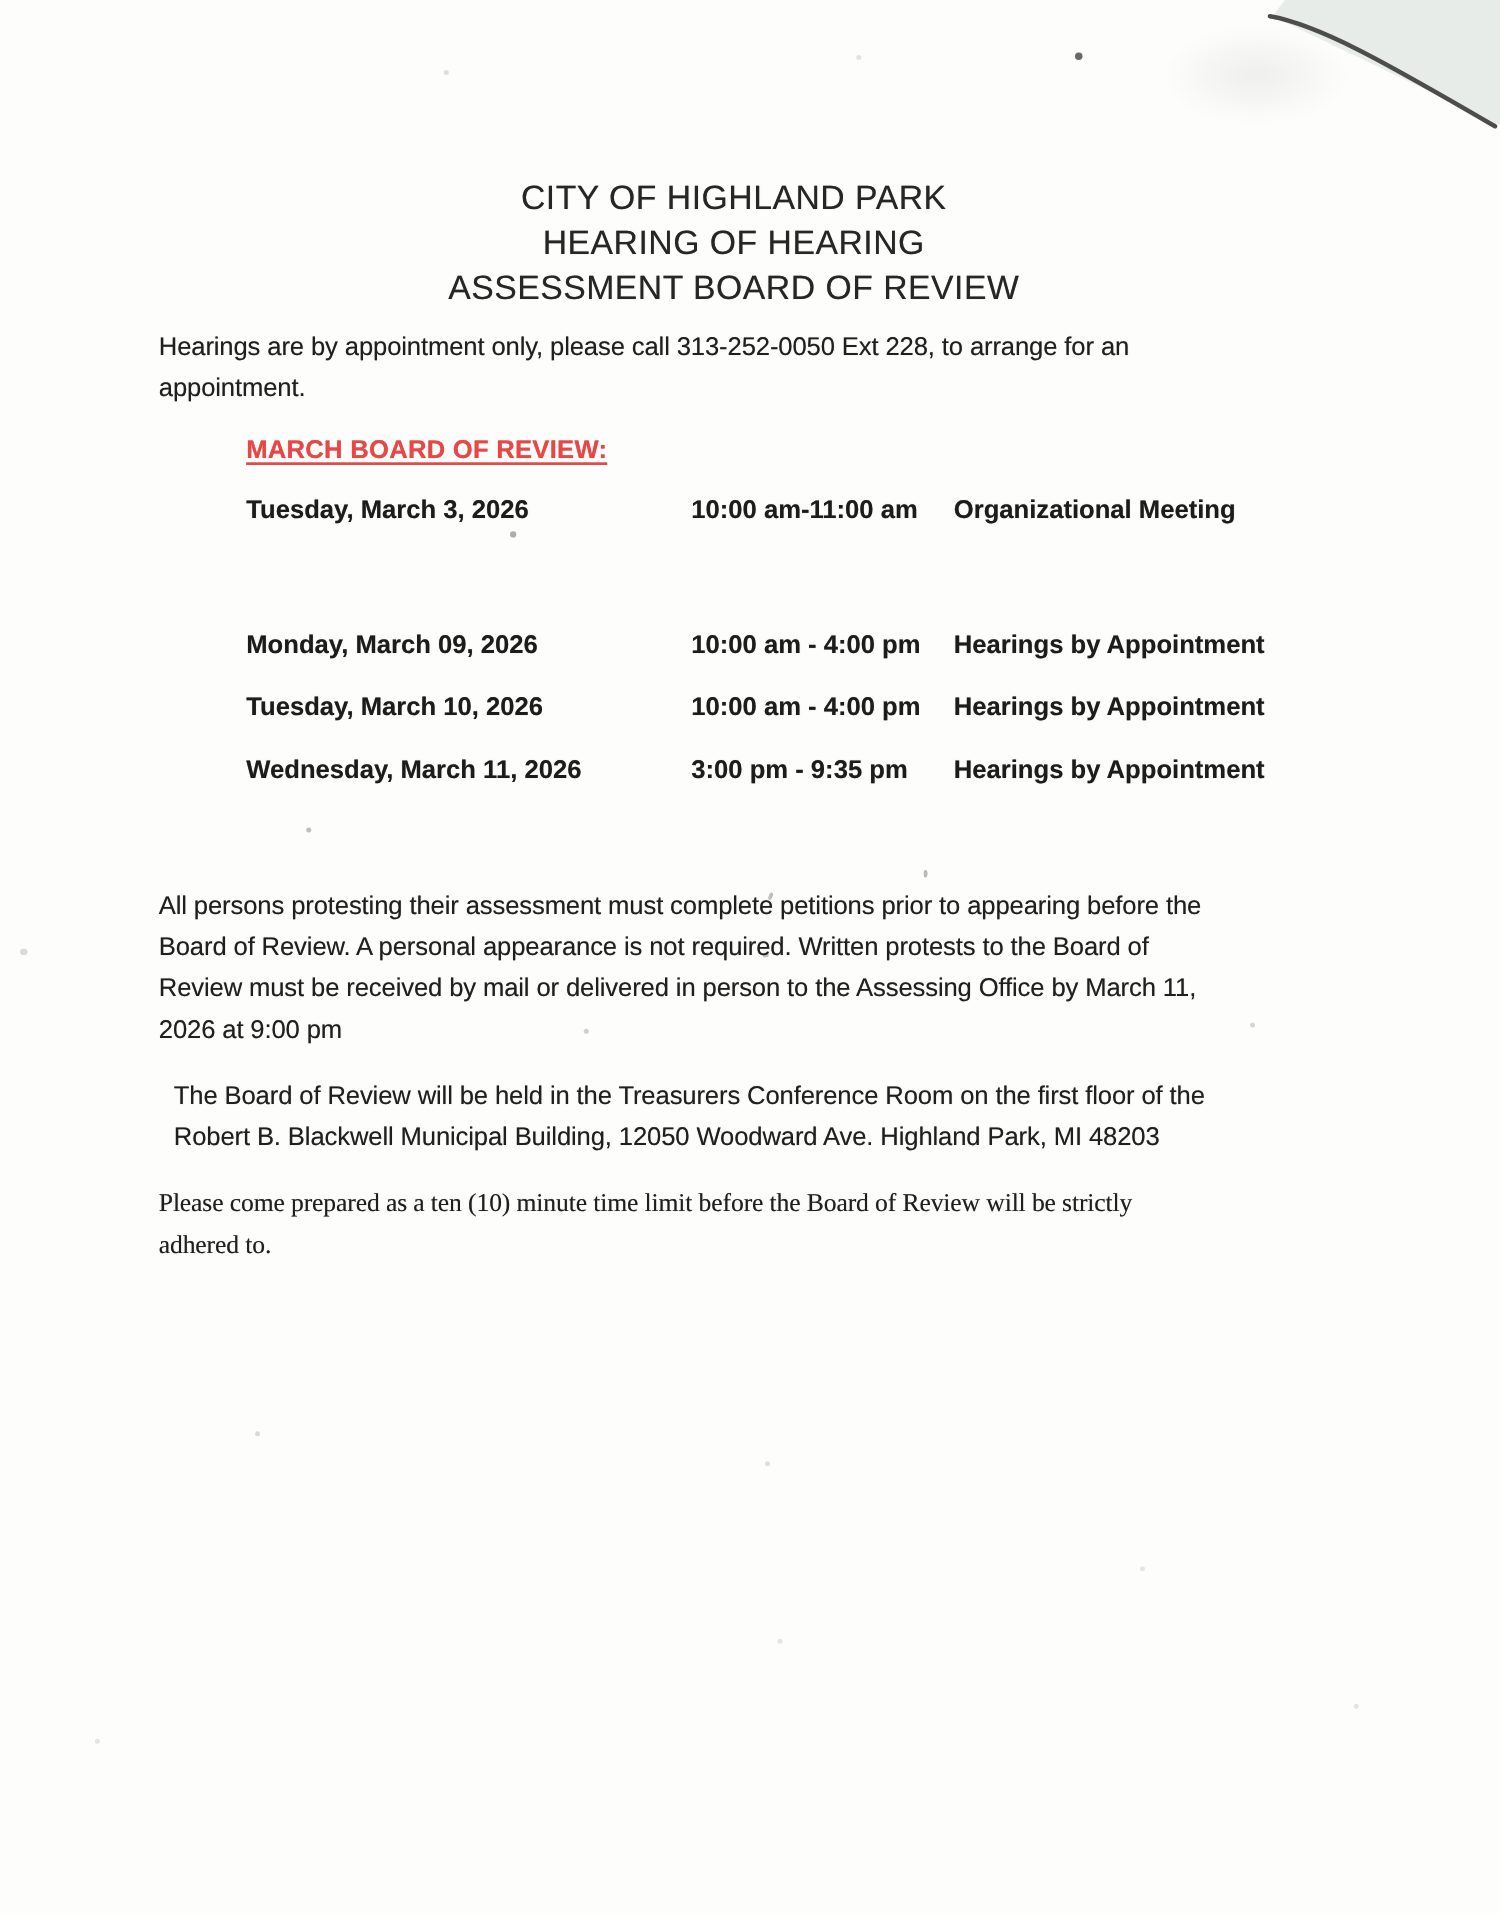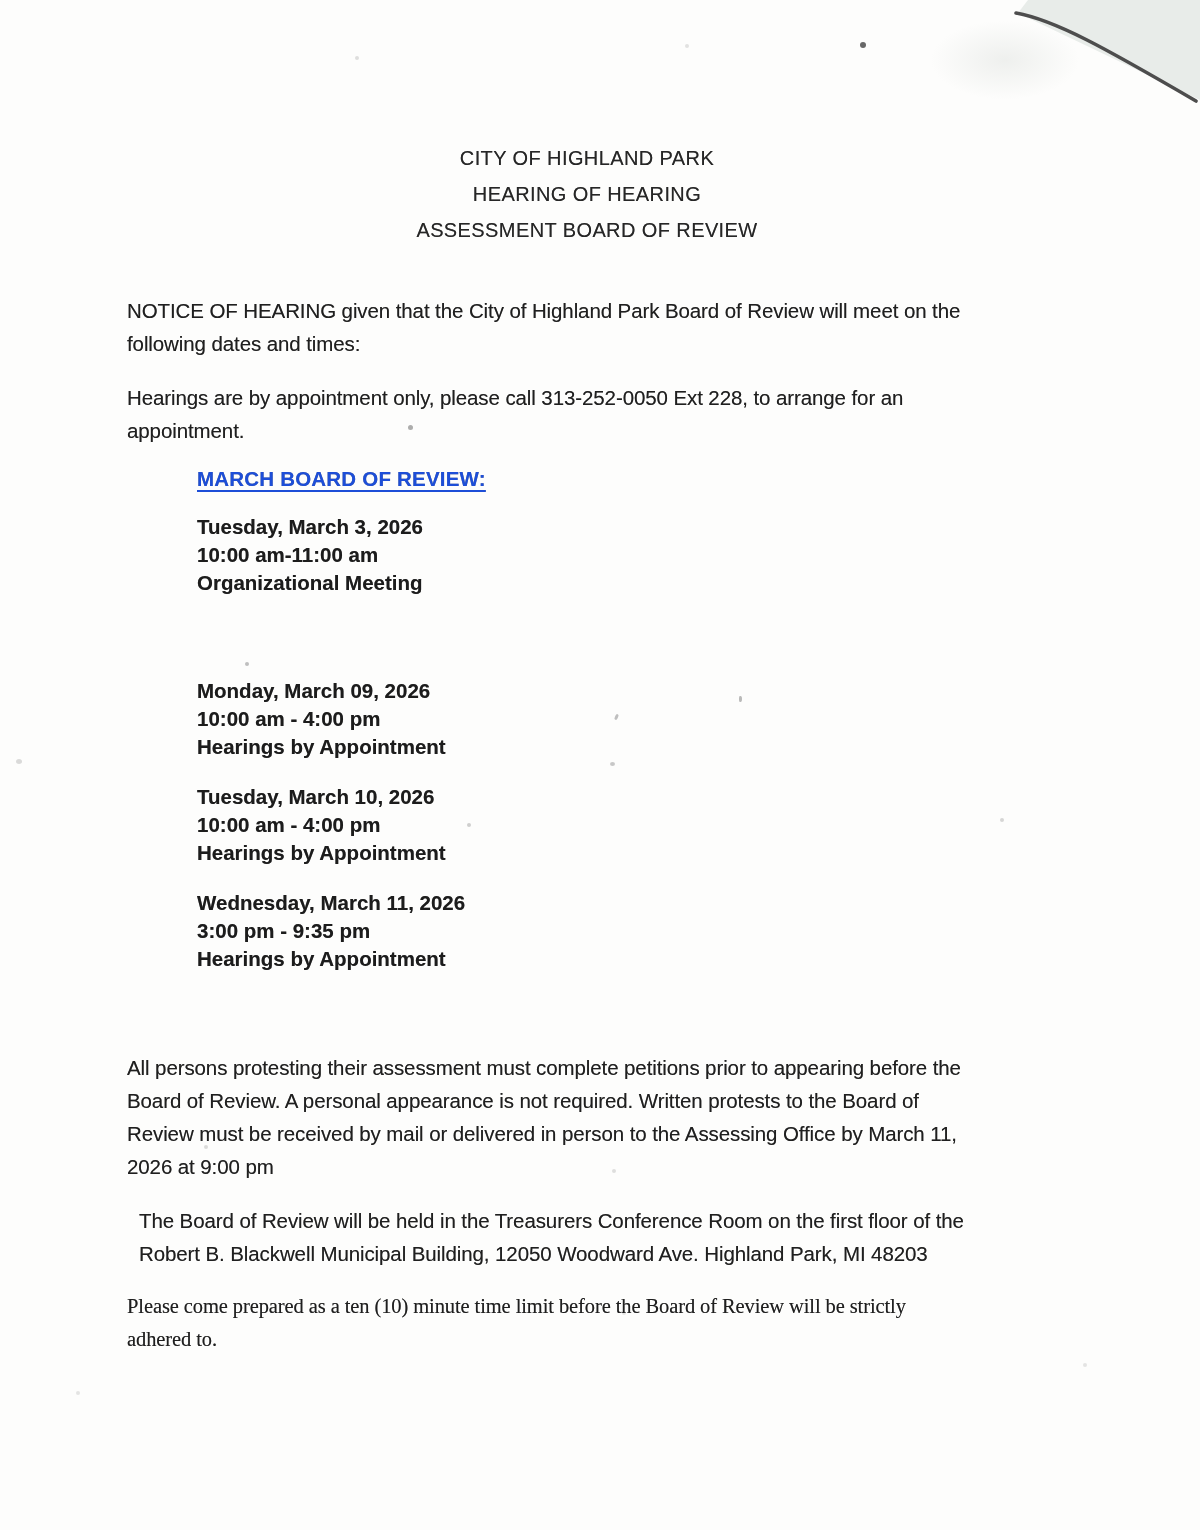--- a/index.html
+++ b/index.html
@@ -21,21 +21,21 @@
   }
   .content {
     position: absolute;
     left: 127px;
     top: 140px;
     width: 935px;
   }
   .doc-title {
     text-align: center;
     width: 920px;
-    font-size: 20px;
+    font-size: 27px;
     line-height: 36px;
     letter-spacing: 0.4px;
     color: #262626;
   }
   .paragraph {
     font-size: 20.5px;
     line-height: 33px;
     letter-spacing: -0.1px;
     white-space: pre-line;
     color: #1f1f1f;
@@ -45,29 +45,28 @@
   .schedule {
     margin-left: 70px;
   }
   .schedule-heading {
     font-size: 20.5px;
     font-weight: bold;
     letter-spacing: 0.2px;
     text-decoration: underline;
     text-underline-offset: 4px;
     text-decoration-thickness: 2px;
-    color: #1d4ed8;
+    color: #ef4444;
   }
   .schedule-row {
     display: flex;
     font-size: 20.5px;
     font-weight: bold;
     line-height: 28px;
     color: #1c1c1c;
-    flex-direction: column;
   }
   .row-1 { margin-top: 22px; }
   .row-2 { margin-top: 80px; }
   .row-3 { margin-top: 22px; }
   .row-4 { margin-top: 22px; }
   .col-date { width: 356px; flex: 0 0 auto; }
   .col-time { width: 210px; flex: 0 0 auto; }
   .col-desc { flex: 1 1 auto; }
   .p-note-1 { margin-top: 78px; }
   .p-note-2 { margin-top: 2px; margin-left: 12px; }
@@ -124,22 +123,20 @@
   <div class="speck" style="left:76px;top:1391px;width:4px;height:4px;opacity:0.13;"></div>
 
   <div class="content scan-text">
 
     <div class="doc-title">
       <div>CITY OF HIGHLAND PARK</div>
       <div>HEARING OF HEARING</div>
       <div>ASSESSMENT BOARD OF REVIEW</div>
     </div>
 
-    <p class="paragraph p-intro-1">NOTICE OF HEARING given that the City of Highland Park Board of Review will meet on the
-following dates and times:</p>
 
     <p class="paragraph p-intro-2">Hearings are by appointment only, please call 313-252-0050 Ext 228, to arrange for an
 appointment.</p>
 
     <div class="schedule">
       <div class="schedule-heading">MARCH BOARD OF REVIEW:</div>
 
       <div class="schedule-row row-1">
         <span class="col-date">Tuesday, March 3, 2026</span>
         <span class="col-time">10:00 am-11:00 am</span>

